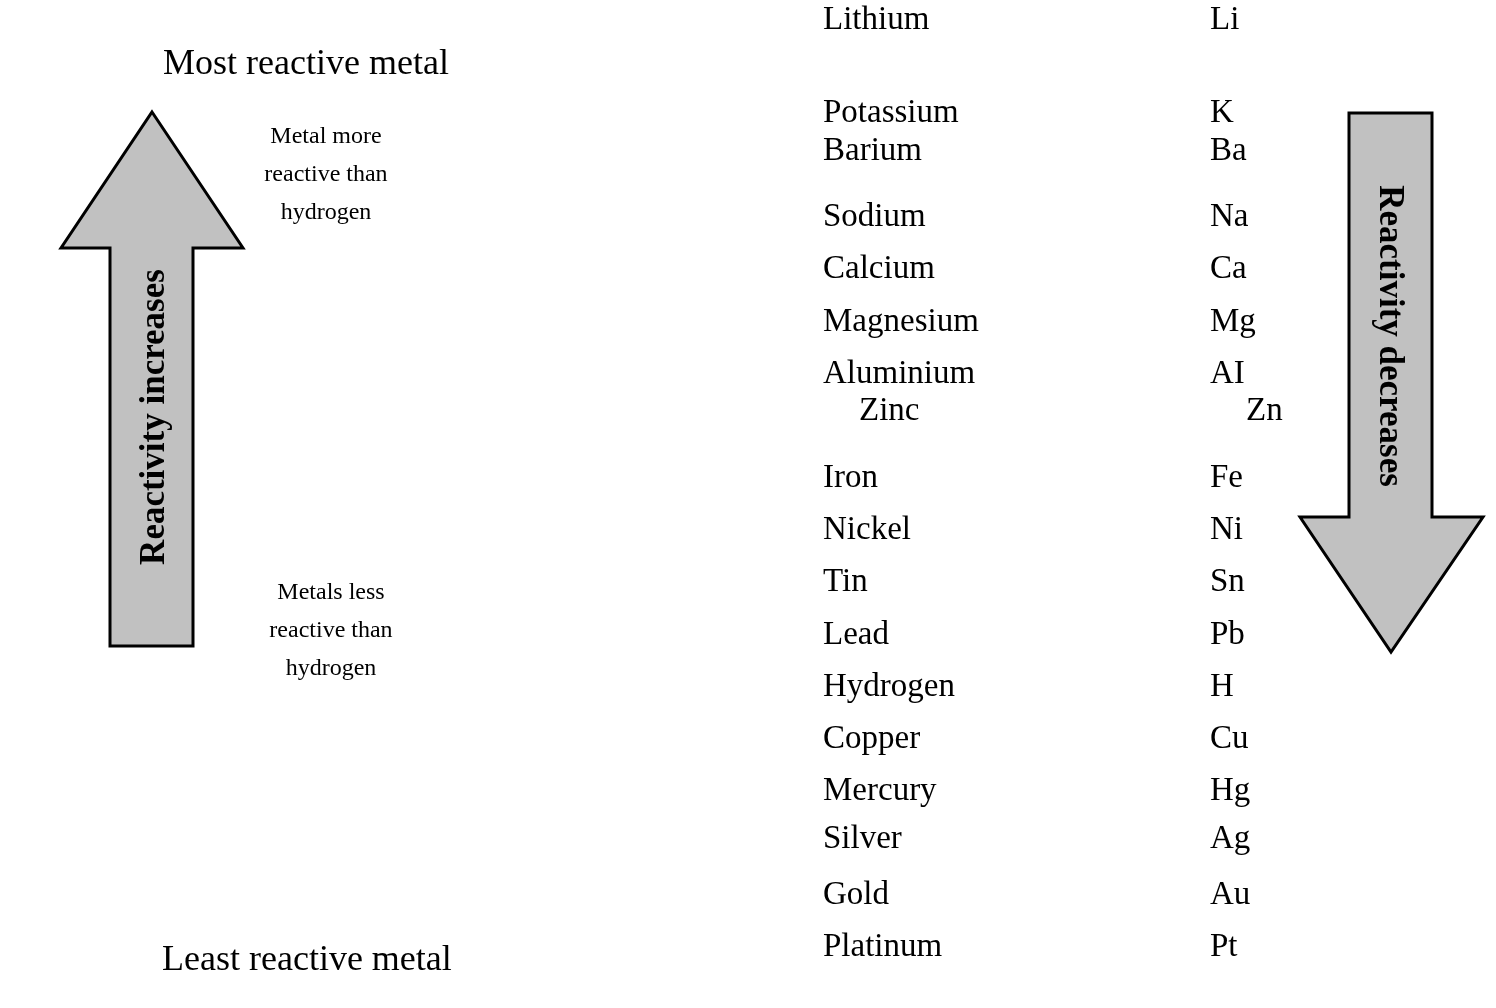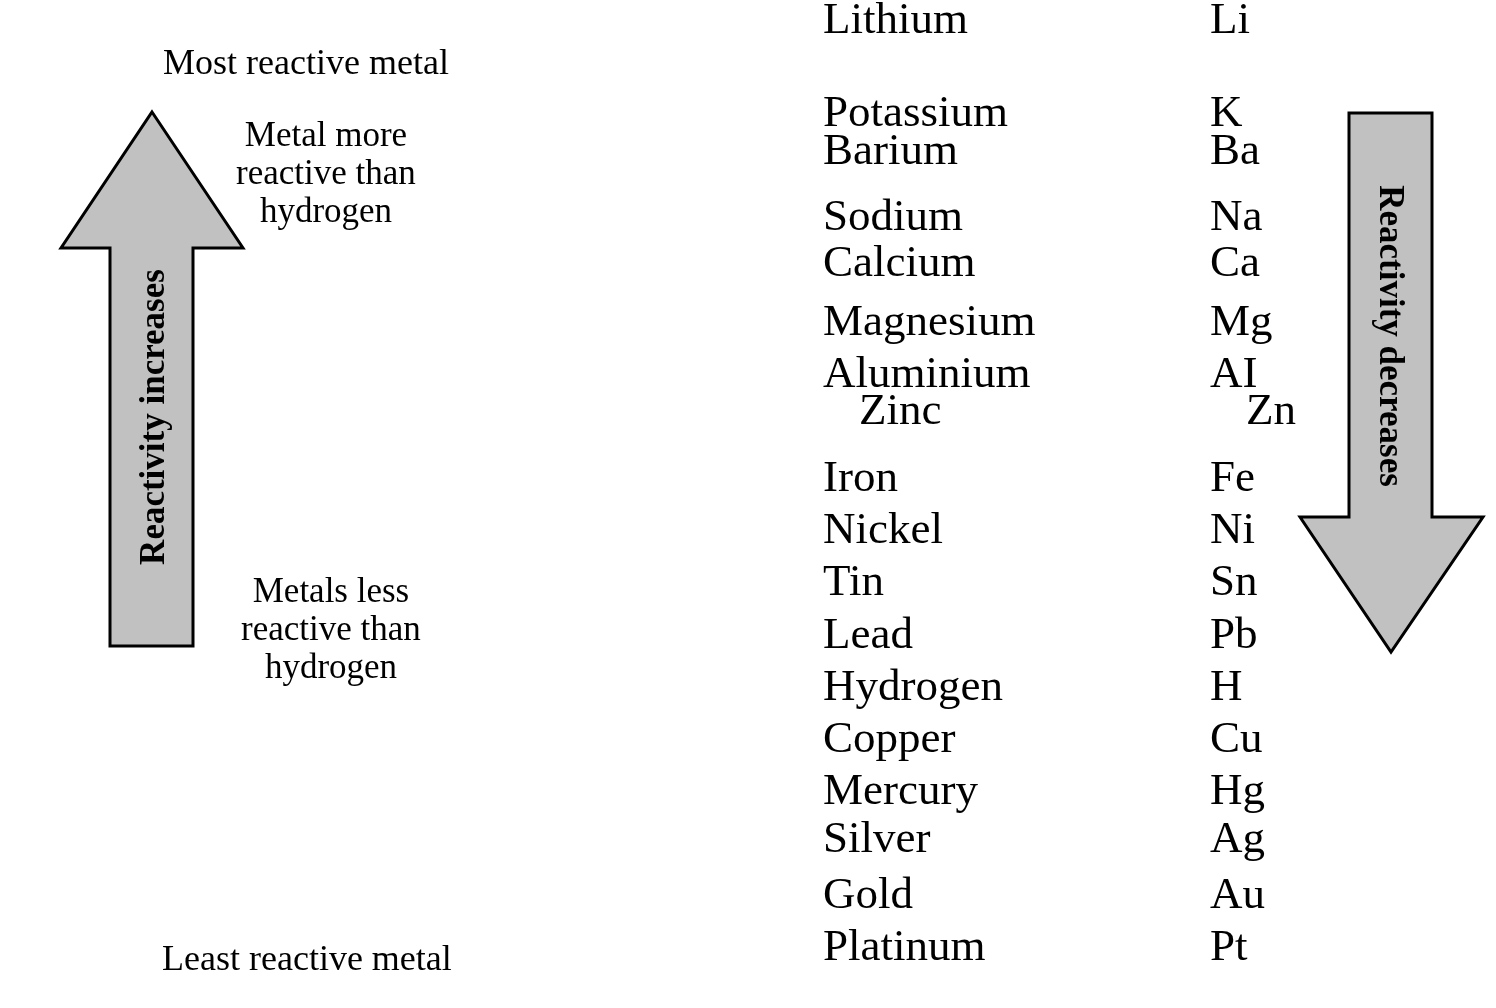--- a/index.html
+++ b/index.html
@@ -25,21 +25,21 @@
     font-size: 36px;
     line-height: 1;
     white-space: nowrap;
     text-align: right;
   }
   .label-top-left  { left: 163px; top: 44px; }
   .label-bottom-left { left: 162px; top: 940px; }
   .note {
     position: absolute;
     width: 280px;
-    font-size: 35px;
+    font-size: 24px;
     line-height: 38px;
     text-align: center;
     white-space: pre-line;
   }
   .note-more { left: 186px; top: 116px; }
   .note-less { left: 191px; top: 572px; }
   .arrow-text {
     position: absolute;
     font-weight: bold;
     font-size: 35px;
@@ -56,21 +56,21 @@
   }
   .element-row {
     position: absolute;
     left: 0;
     width: 100%;
     height: 40px;
   }
   .el-name, .el-symbol {
     position: absolute;
     top: 0;
-    font-size: 45px;
+    font-size: 33px;
     line-height: 35px;
     white-space: nowrap;
   }
   .el-name   { left: 823px; }
   .el-symbol { left: 1210px; }
 </style>
 </head>
 <body>
 
 <div class="canvas">
@@ -106,21 +106,21 @@
         <span class="el-symbol">K</span>
       </div>
       <div class="element-row" style="top: 132px;">
         <span class="el-name">Barium</span>
         <span class="el-symbol">Ba</span>
       </div>
       <div class="element-row" style="top: 198px;">
         <span class="el-name">Sodium</span>
         <span class="el-symbol">Na</span>
       </div>
-      <div class="element-row" style="top: 244px;">
+      <div class="element-row" style="top: 250px;">
         <span class="el-name">Calcium</span>
         <span class="el-symbol">Ca</span>
       </div>
       <div class="element-row" style="top: 303px;">
         <span class="el-name">Magnesium</span>
         <span class="el-symbol">Mg</span>
       </div>
       <div class="element-row" style="top: 355px;">
         <span class="el-name">Aluminium</span>
         <span class="el-symbol">AI</span>

